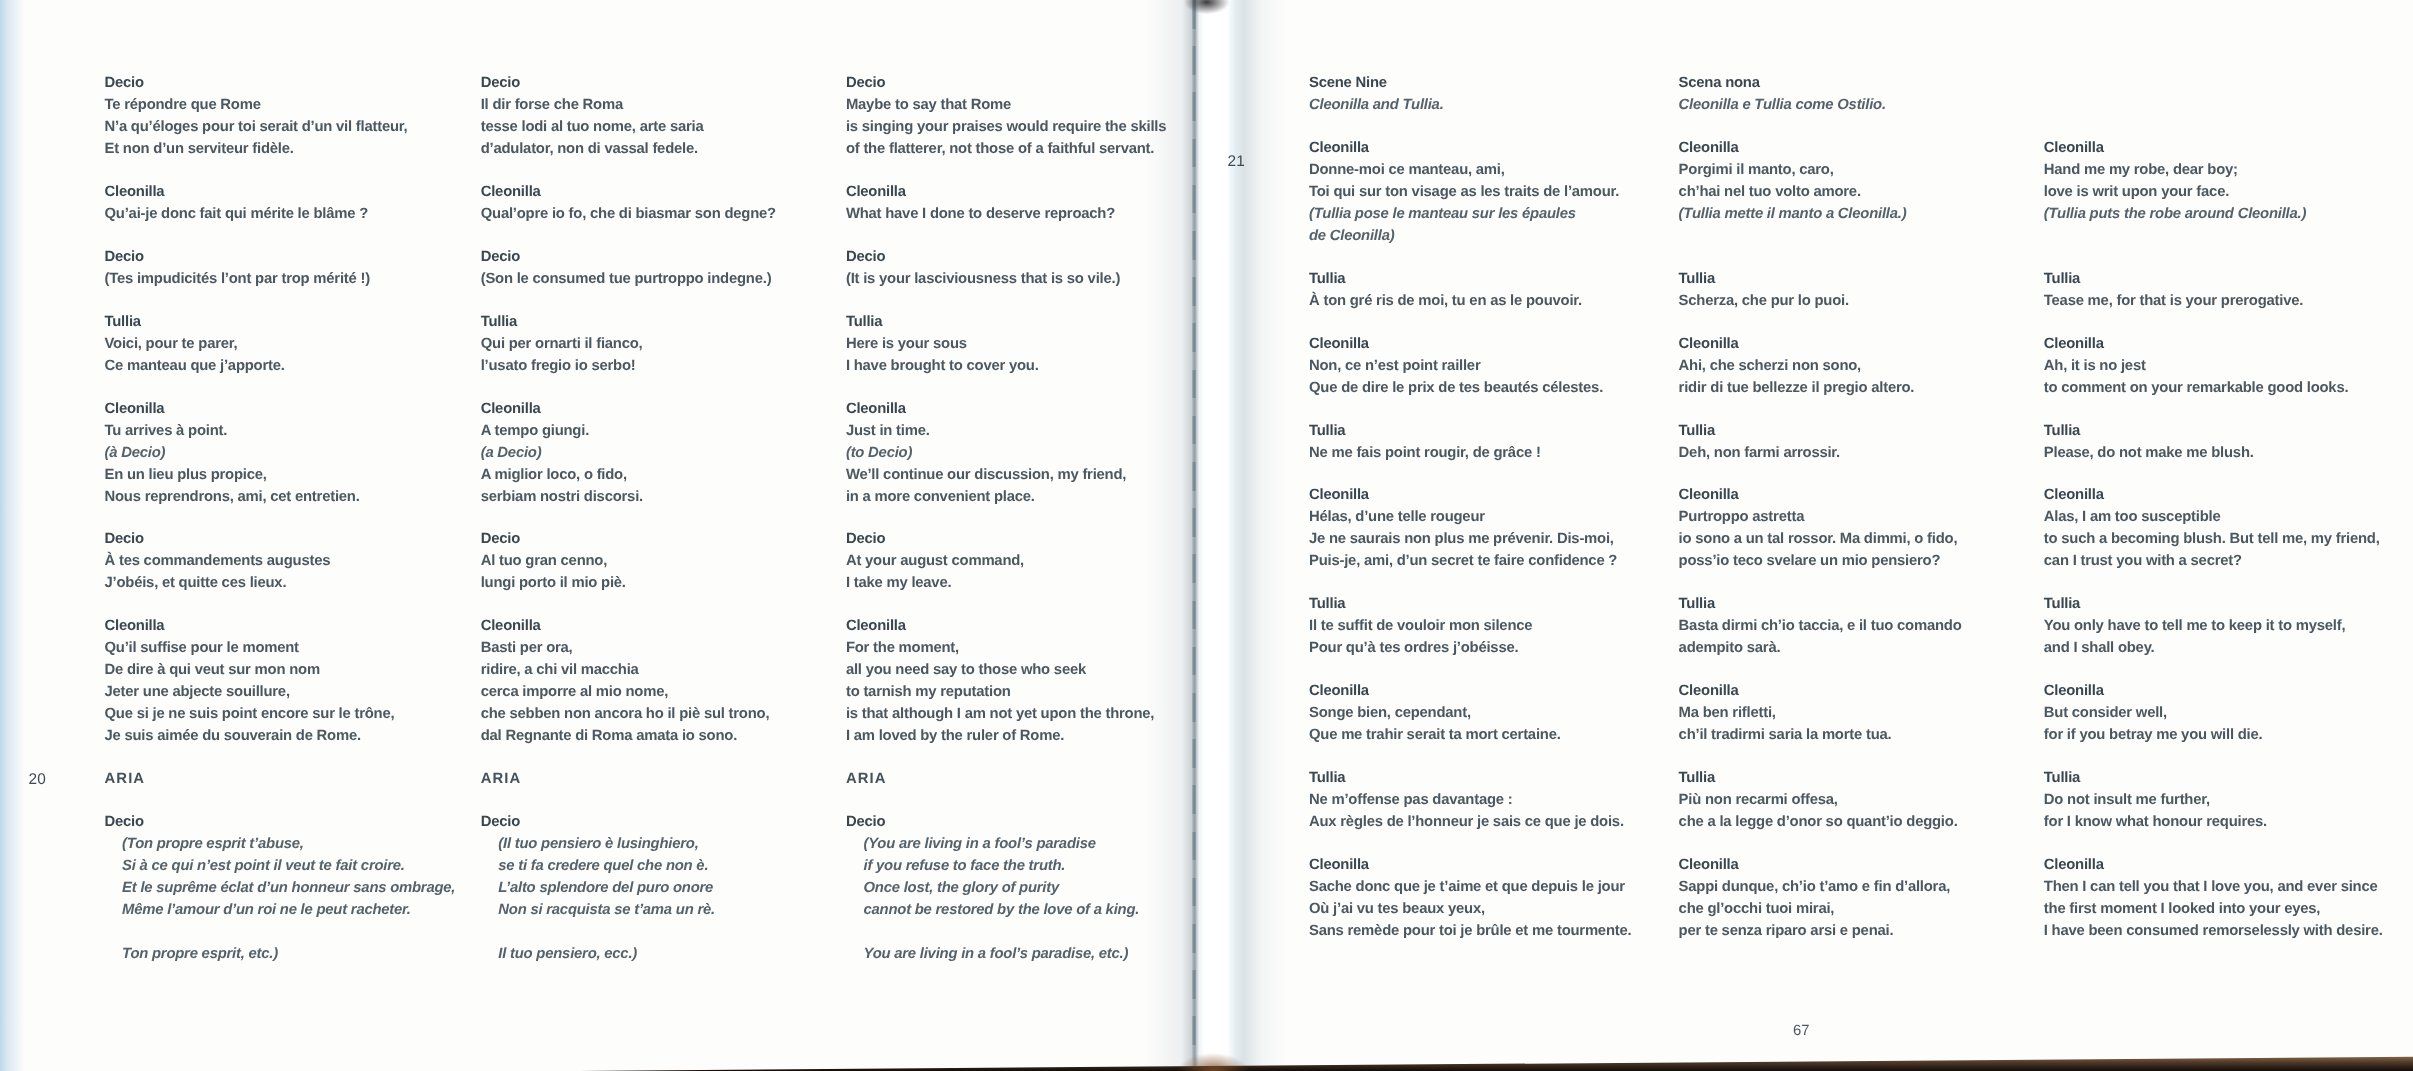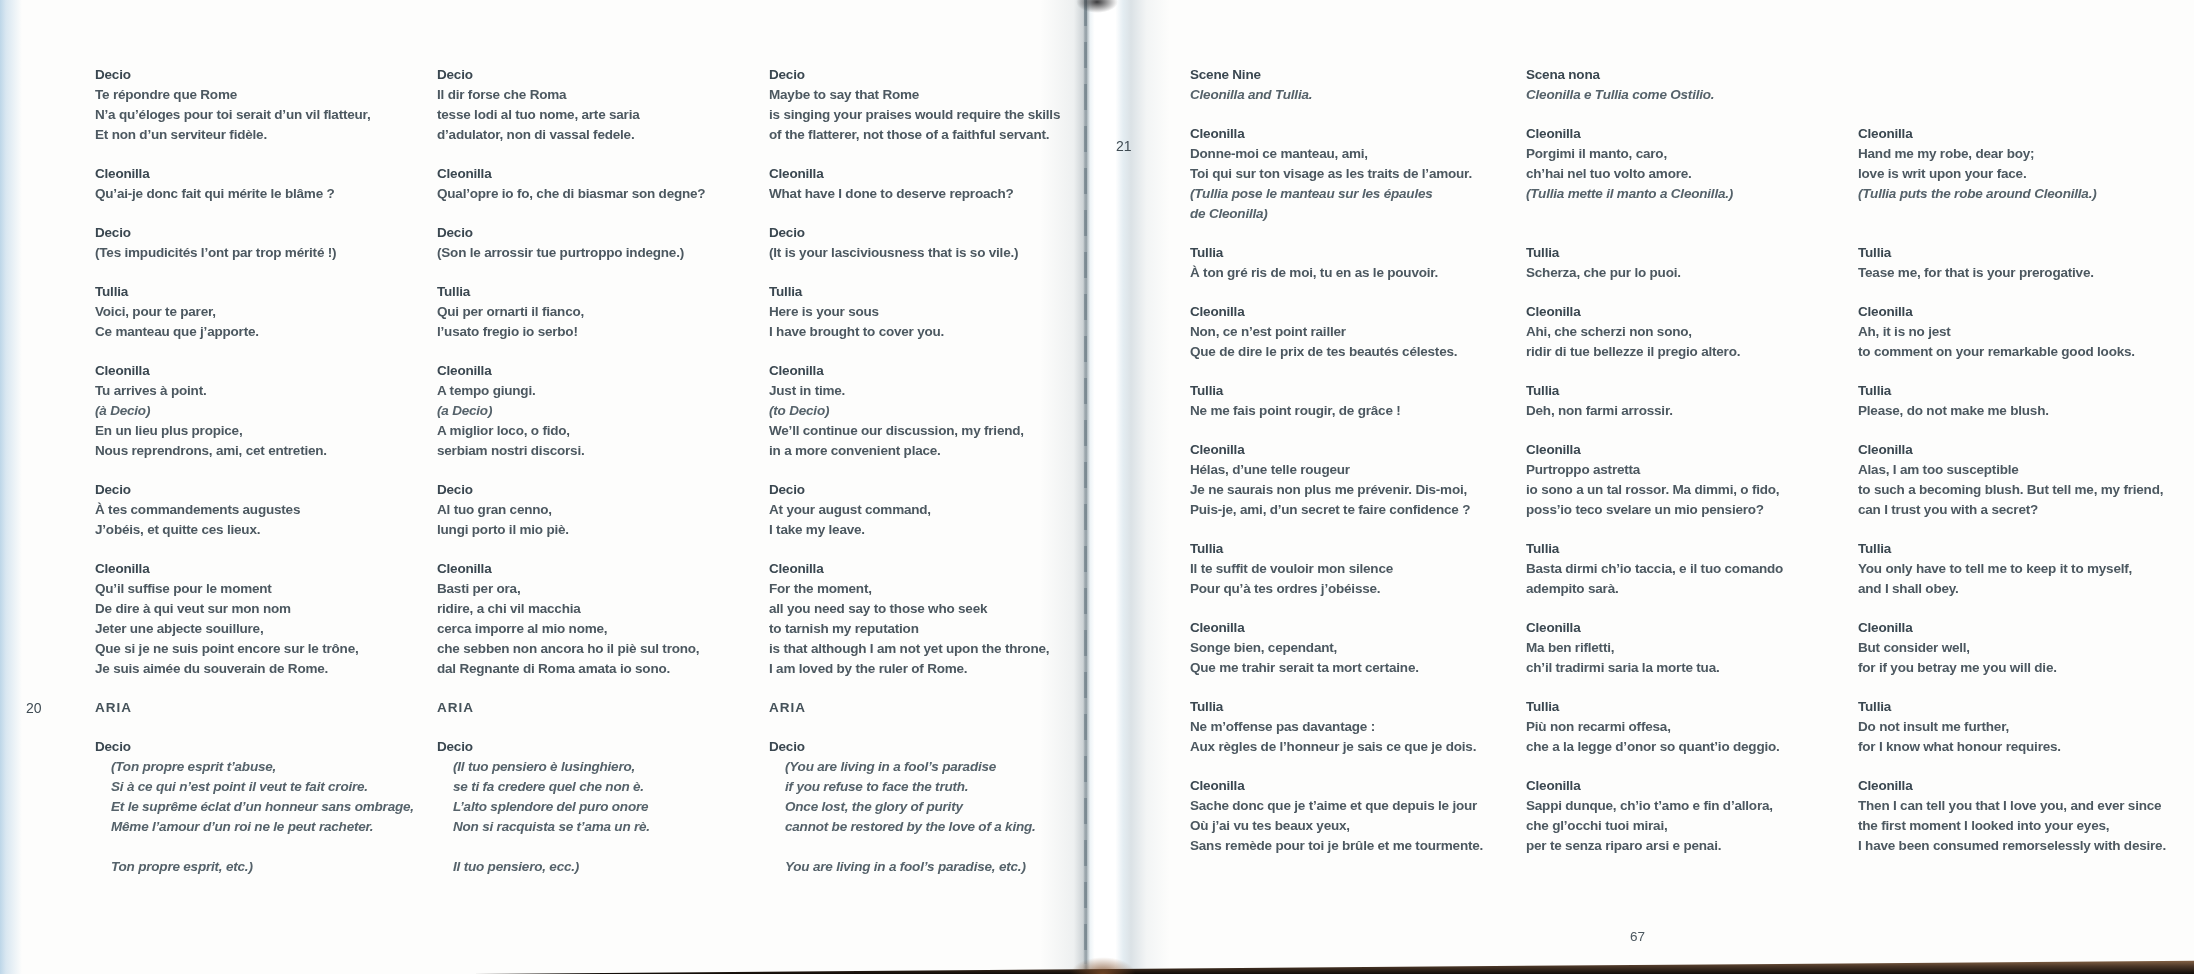--- a/index.html
+++ b/index.html
@@ -123,21 +123,21 @@
           <div class="ln">What have I done to deserve reproach?</div>
         </div>
       </div>
       <div class="row">
         <div class="cell" style="width: 342px;">
           <div class="h">Decio</div>
           <div class="ln">(Tes impudicités l’ont par trop mérité !)</div>
         </div>
         <div class="cell" style="width: 332px;">
           <div class="h">Decio</div>
-          <div class="ln">(Son le arrossir tue purtroppo indegne.)</div>
+          <div class="ln">(Son le consumed tue purtroppo indegne.)</div>
         </div>
         <div class="cell" style="width: 330px;">
           <div class="h">Decio</div>
           <div class="ln">(It is your lasciviousness that is so vile.)</div>
         </div>
       </div>
       <div class="row">
         <div class="cell" style="width: 342px;">
           <div class="h">Tullia</div>
           <div class="ln">Voici, pour te parer,</div>

